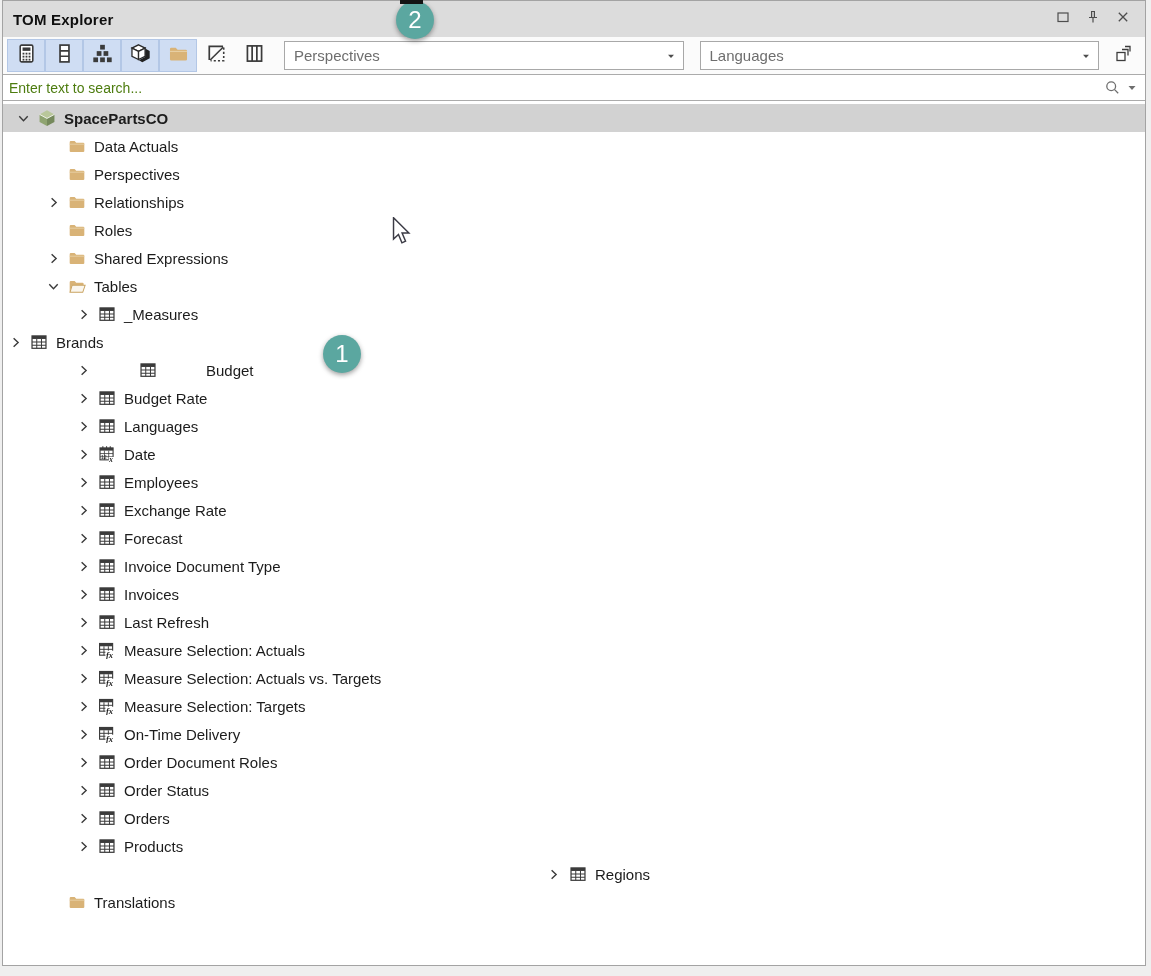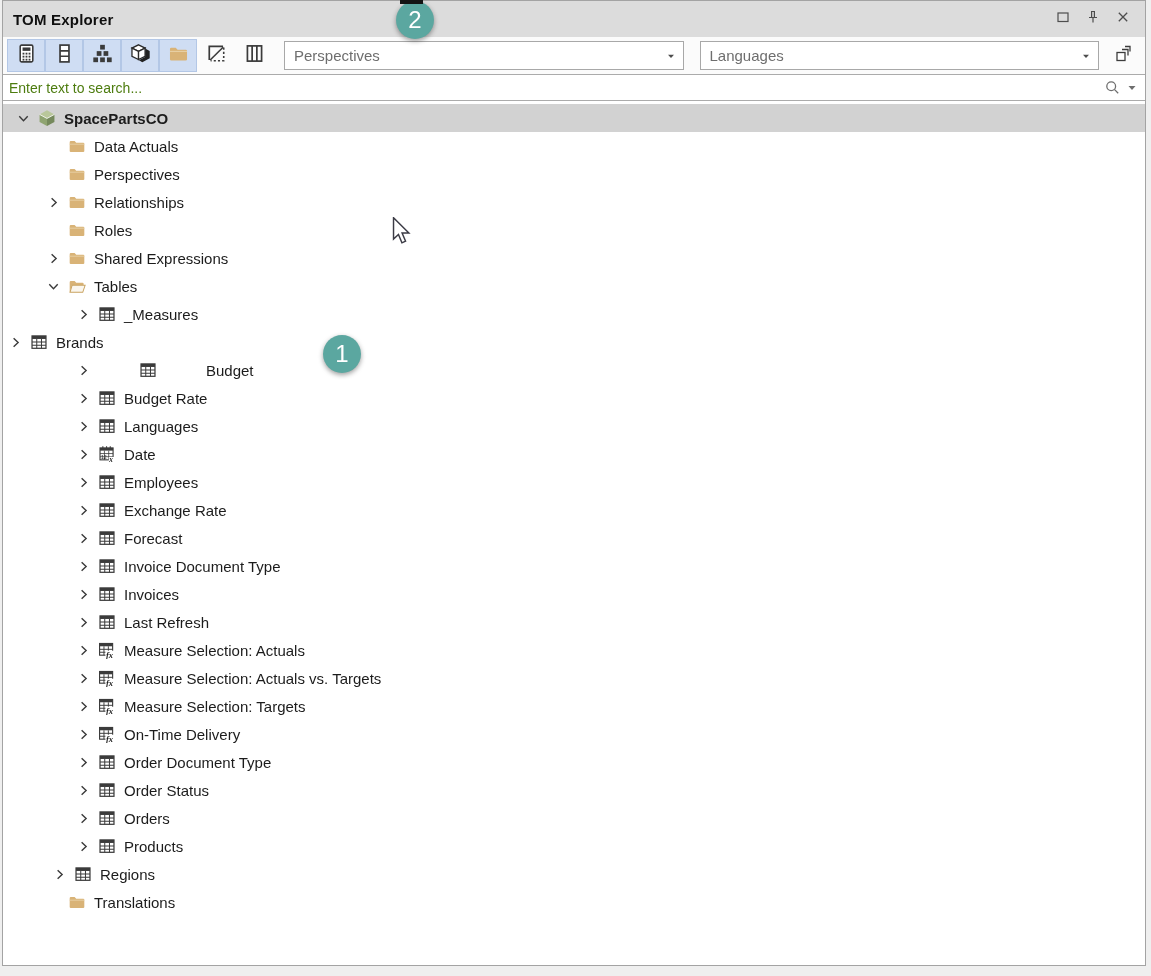--- a/index.html
+++ b/index.html
@@ -533,21 +533,21 @@
             <path d="M6 3.5 L10.8 8 L6 12.5"></path>
           </svg>
         </span>
         <span class="icon-cell">
           <svg viewBox="0 0 16 16">
             <rect x="1.8" y="2.6" width="12.4" height="11" fill="#fff" stroke="#3b3b3b" stroke-width="1.1"></rect>
             <rect x="1.8" y="2.6" width="12.4" height="2.7" fill="#3b3b3b"></rect>
             <path d="M6 5.3 V13.6 M10.2 5.3 V13.6 M1.8 8.1 H14.2 M1.8 10.9 H14.2" stroke="#3b3b3b" stroke-width="0.9" fill="none"></path>
           </svg>
         </span>
-        <span class="label">Order Document Type</span>
+        <span class="label">Order Document Roles</span>
       </div>
       <div class="row" style="padding-left: 68px;">
         <span class="expander">
           <svg viewBox="0 0 16 16" fill="none" stroke="#3a3a3a" stroke-width="1.5">
             <path d="M6 3.5 L10.8 8 L6 12.5"></path>
           </svg>
         </span>
         <span class="icon-cell">
           <svg viewBox="0 0 16 16">
             <rect x="1.8" y="2.6" width="12.4" height="11" fill="#fff" stroke="#3b3b3b" stroke-width="1.1"></rect>
@@ -580,21 +580,21 @@
         </span>
         <span class="icon-cell">
           <svg viewBox="0 0 16 16">
             <rect x="1.8" y="2.6" width="12.4" height="11" fill="#fff" stroke="#3b3b3b" stroke-width="1.1"></rect>
             <rect x="1.8" y="2.6" width="12.4" height="2.7" fill="#3b3b3b"></rect>
             <path d="M6 5.3 V13.6 M10.2 5.3 V13.6 M1.8 8.1 H14.2 M1.8 10.9 H14.2" stroke="#3b3b3b" stroke-width="0.9" fill="none"></path>
           </svg>
         </span>
         <span class="label">Products</span>
       </div>
-      <div class="row" style="padding-left: 44px;">
+      <div class="row" style="padding-left: 44px; justify-content: center;">
         <span class="expander">
           <svg viewBox="0 0 16 16" fill="none" stroke="#3a3a3a" stroke-width="1.5">
             <path d="M6 3.5 L10.8 8 L6 12.5"></path>
           </svg>
         </span>
         <span class="icon-cell">
           <svg viewBox="0 0 16 16">
             <rect x="1.8" y="2.6" width="12.4" height="11" fill="#fff" stroke="#3b3b3b" stroke-width="1.1"></rect>
             <rect x="1.8" y="2.6" width="12.4" height="2.7" fill="#3b3b3b"></rect>
             <path d="M6 5.3 V13.6 M10.2 5.3 V13.6 M1.8 8.1 H14.2 M1.8 10.9 H14.2" stroke="#3b3b3b" stroke-width="0.9" fill="none"></path>

